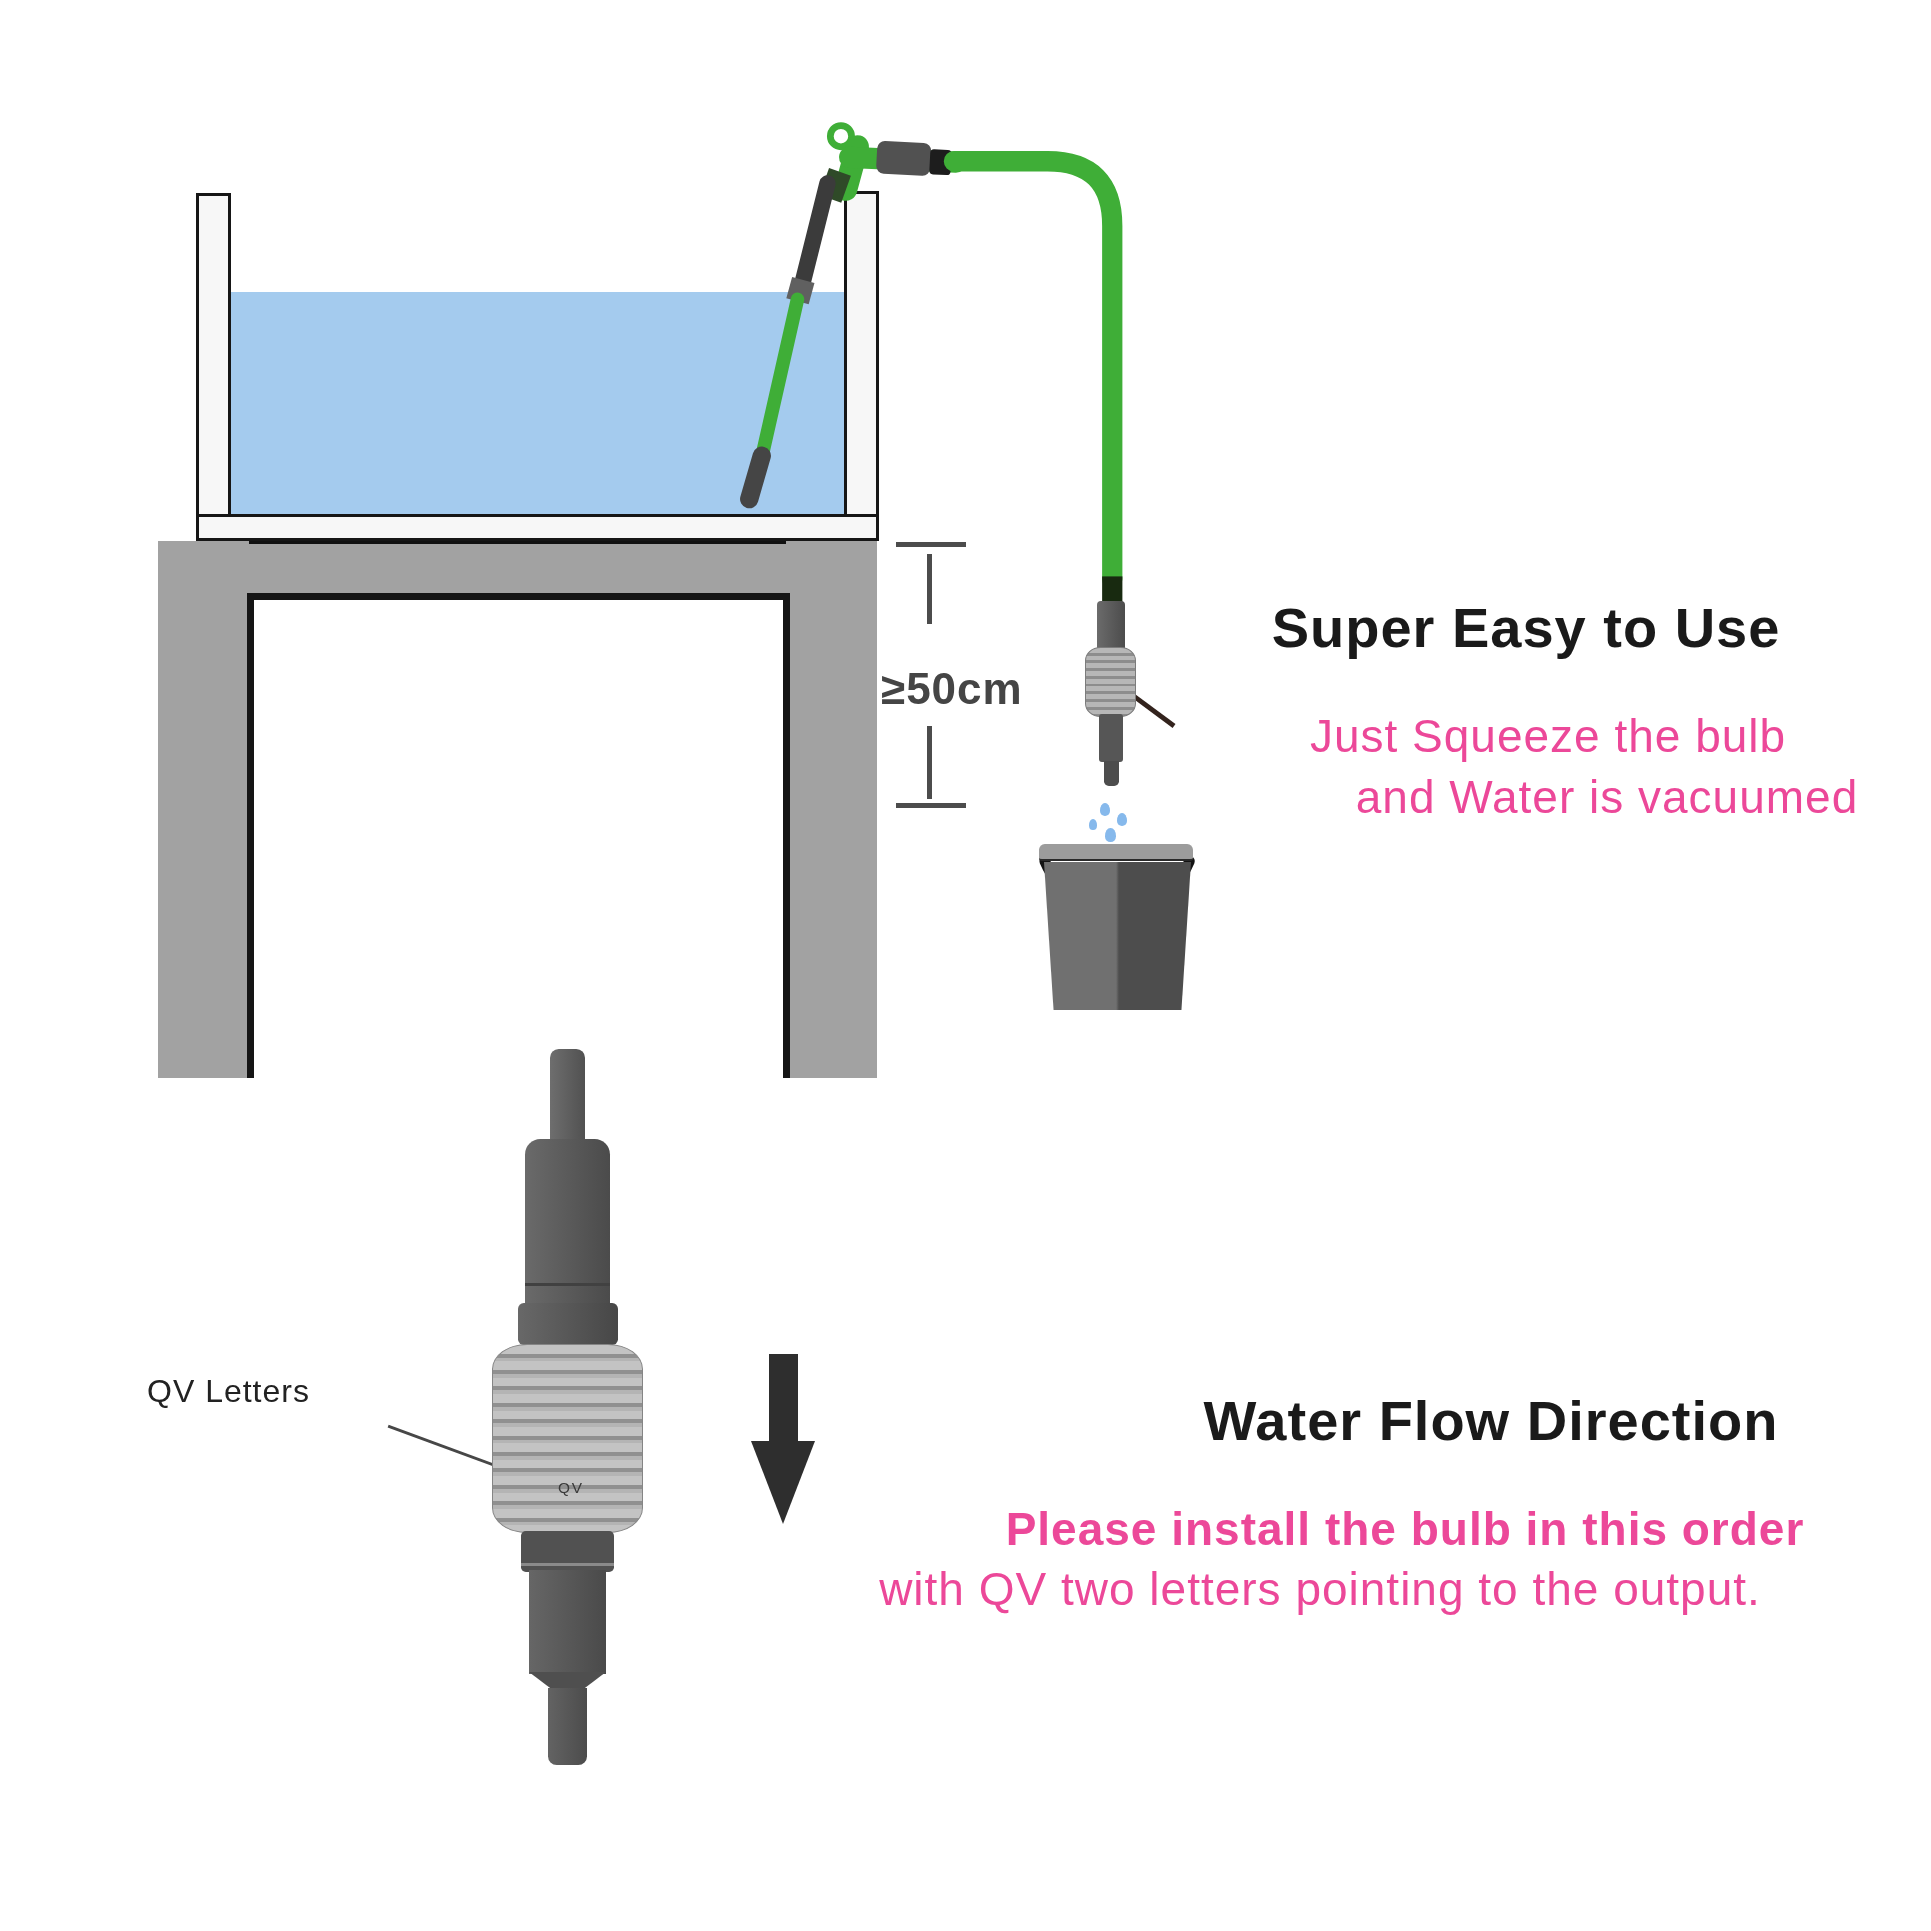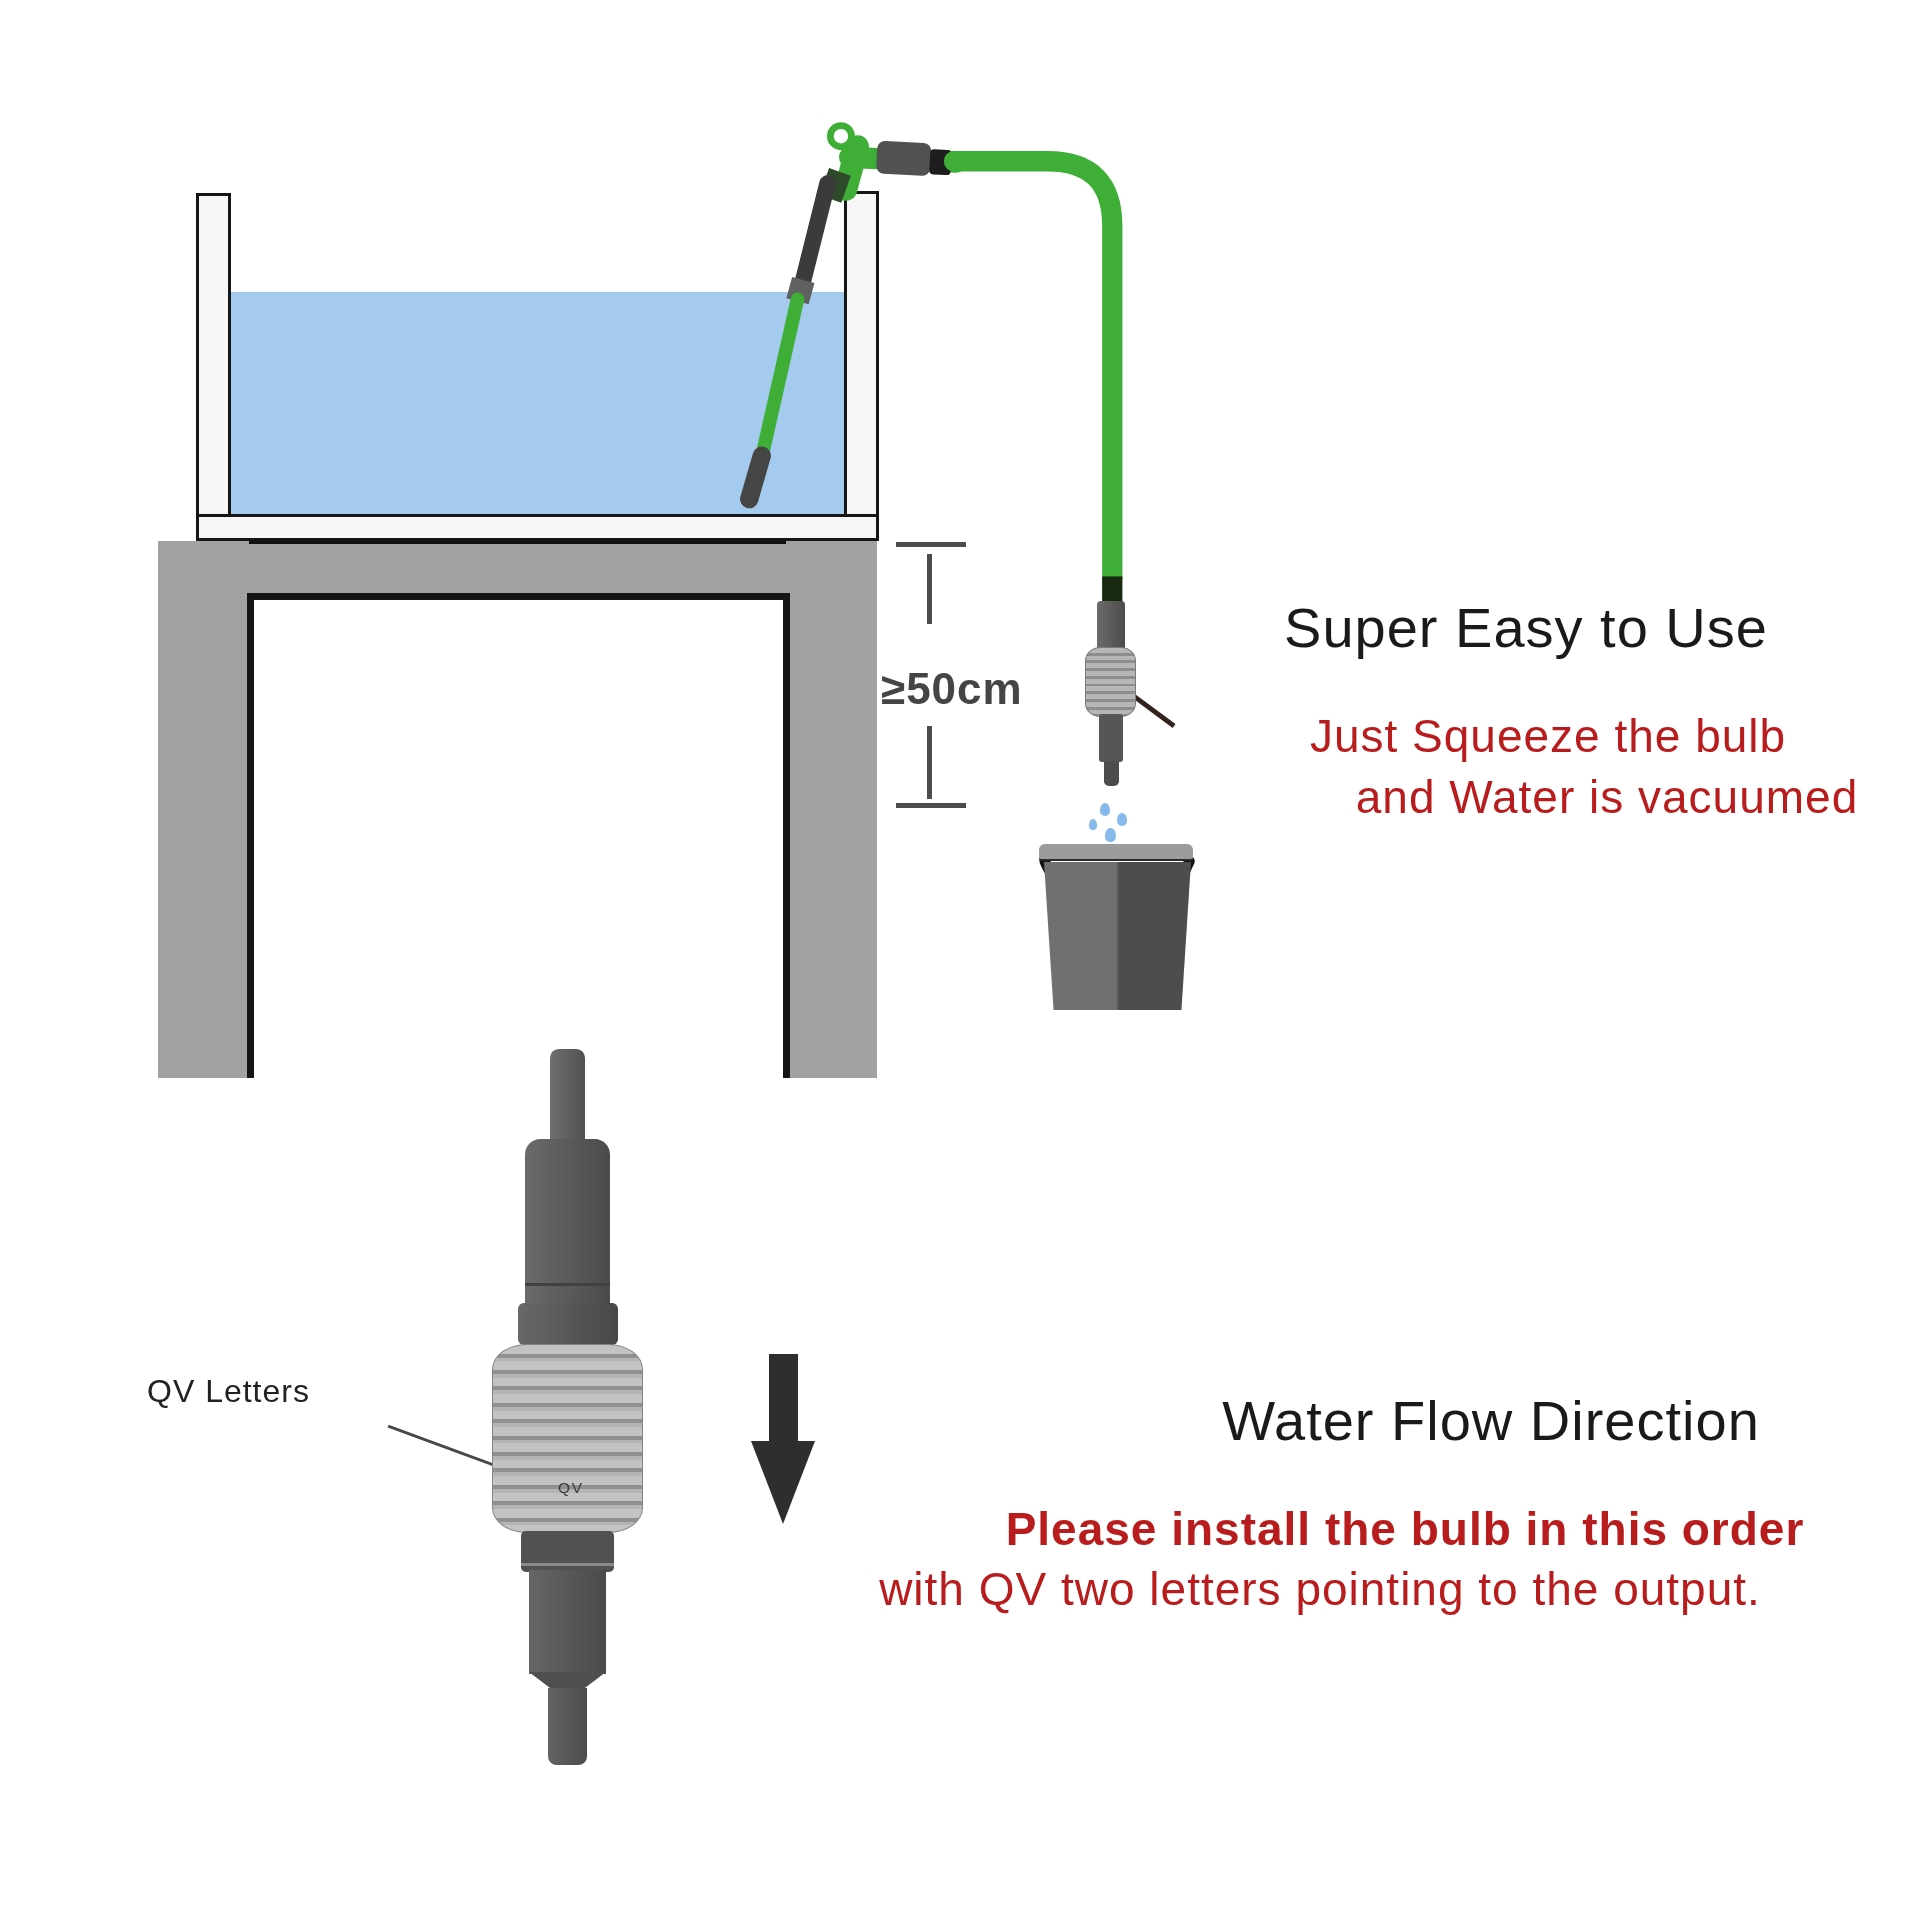--- a/index.html
+++ b/index.html
@@ -47,22 +47,22 @@
   .d4{left:1105px;top:828px;width:10.6px;height:13.5px;}
 
   
   .bucket-rim{left:1039px;top:844px;width:154px;height:17.4px;background:#9c9c9c;
               border-radius:5.8px 5.8px 2.9px 2.9px;border-bottom:2.9px solid #2a2a2a;box-sizing:border-box;}
   .bucket-body{left:1044px;top:862px;width:147px;height:148px;
               clip-path:polygon(0 0,100% 0,93.5% 100%,6.5% 100%);
               background:linear-gradient(90deg,#707070 0 49%,#4d4d4d 51%);}
 
   
-  .h1{font-size:56px;font-weight:normal;letter-spacing:1px;}
-  .body-txt{font-size:46px;letter-spacing:1px;color:#b91c1c;}
+  .h1{font-size:56px;font-weight:bold;letter-spacing:1px;}
+  .body-txt{font-size:46px;letter-spacing:1px;color:#ec4899;}
   .top-heading{left:1526px;top:595px;}
   .top-line1{left:1548px;top:709px;}
   .top-line2{left:1607px;top:770px;}
   .bot-heading{left:1491px;top:1388px;}
   .bot-line1{left:1405px;top:1502px;font-weight:bold;}
   .bot-line2{left:1320px;top:1562px;}
   .callout{left:147px;top:1373px;font-size:32px;letter-spacing:1px;color:#222;}
 
   
   .nipple{left:550px;top:1049px;width:35px;height:97px;border-radius:8.7px 8.7px 0 0;

